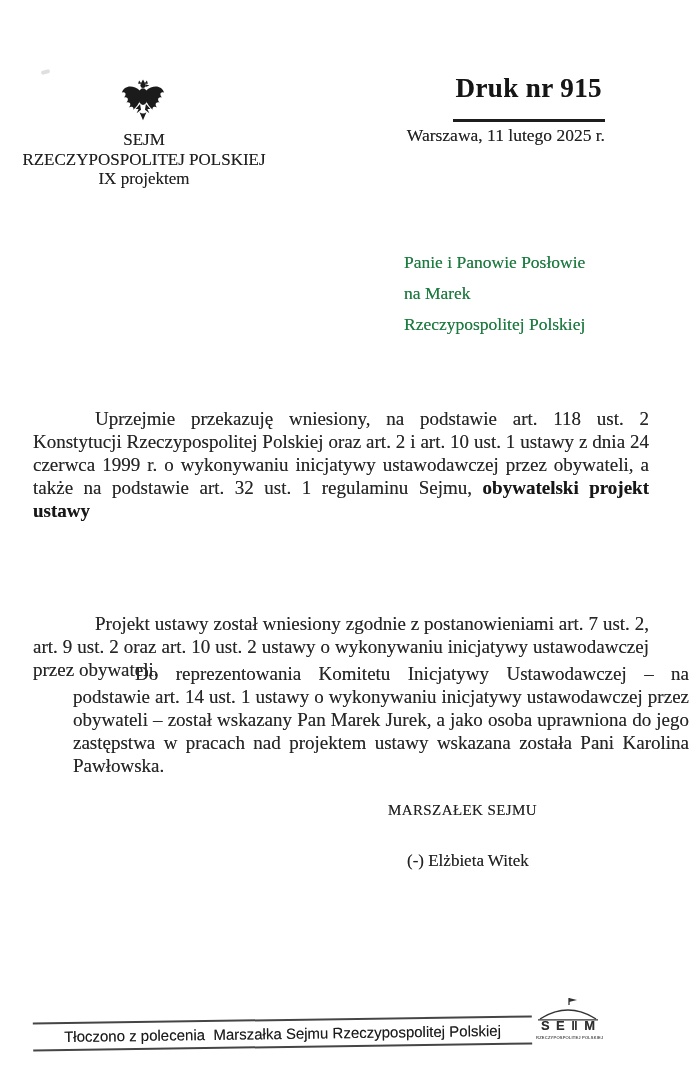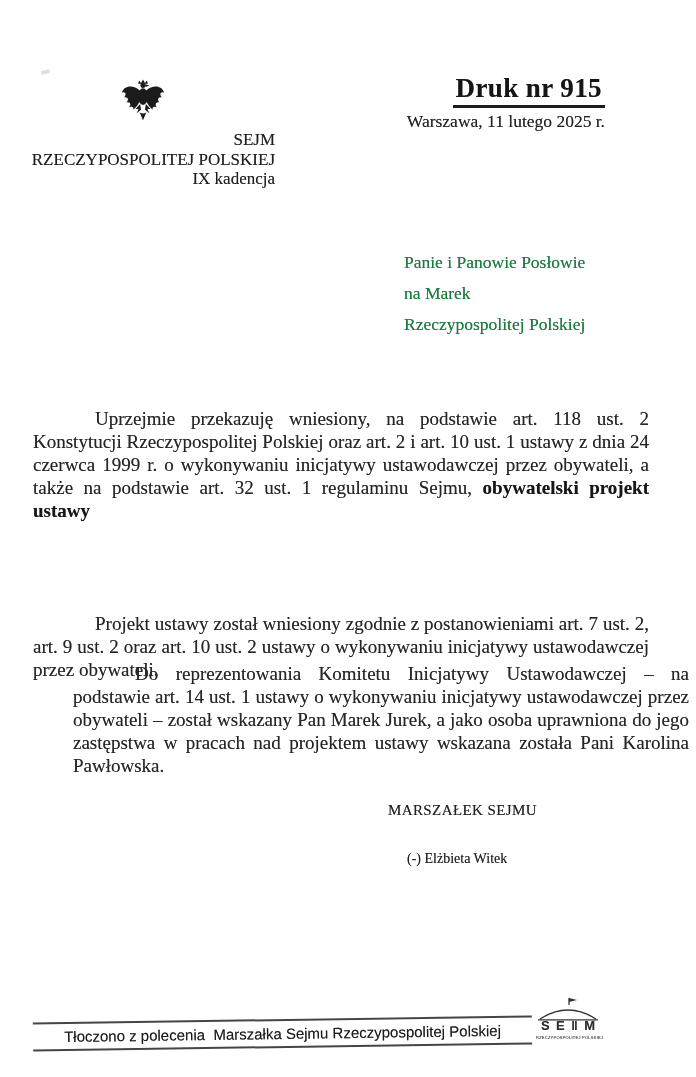--- a/index.html
+++ b/index.html
@@ -3,41 +3,41 @@
 <meta charset="utf-8">
 <style>
   html,body{margin:0;padding:0;background:#e9e9e9;}
   .page{
     position:relative;width:696px;height:1077px;background:#ffffff;
     font-family:"Liberation Serif",serif;color:#242424;overflow:hidden;
     margin:0 auto;text-shadow:0 0 0.35px rgba(40,40,40,0.55);
   }
   
   .emblem{position:absolute;left:118px;top:77px;width:50px;height:51px;}
-  .org-block{position:absolute;left:13px;top:130px;width:262px;text-align:right;
+  .org-block{position:absolute;left:13px;top:130px;width:262px;text-align:center;
     font-size:17px;line-height:19.5px;color:#1f1f1f;}
   
   .druk-block{position:absolute;top:73px;right:91px;text-align:right;}
   .druk-number{display:inline-block;font-size:27px;font-weight:bold;color:#161616;
-    border-bottom:3px solid #1d1d1d;padding:0 3px 1px 3px;letter-spacing:0.4px;}
+    border-bottom:3px solid #1d1d1d;padding:0 3px 15px 3px;letter-spacing:0.4px;}
   .place-date{font-size:17.5px;margin-top:3px;color:#222;}
   
   .recipient{position:absolute;left:404px;top:247px;font-size:17.5px;line-height:31px;color:#15803d;}
   
   .para{position:absolute;left:33px;width:616px;text-align:justify;
     font-size:19px;line-height:23px;color:#262626;text-indent:62px;}
   .para b{color:#171717;}
   .para-1{top:388px;}
   .para-2{top:593px;}
   .para-3{top:643px;margin-left:40px;}
   .bill-title{position:absolute;left:95px;top:505px;font-size:26px;font-weight:bold;
     color:#141414;white-space:pre;letter-spacing:0.2px;}
   
   .sig-title{position:absolute;left:388px;top:802px;font-size:15px;letter-spacing:0.4px;color:#222;}
-  .sig-name{position:absolute;left:407px;top:851px;font-size:14px;color:#222;}
+  .sig-name{position:absolute;left:407px;top:851px;font-size:17px;color:#222;}
   
   .footer-note{position:absolute;left:33px;top:1019px;width:499px;
     border-top:2px solid #454545;border-bottom:2px solid #454545;
     transform:rotate(-0.8deg);transform-origin:center;
     font-family:"Liberation Sans",sans-serif;font-size:15px;color:#1c1c1c;
     text-align:center;padding:4px 0 4px 0;white-space:pre-wrap;}
   .sejm-logo{position:absolute;left:536px;top:996px;width:64px;text-align:center;color:#2a2a2a;}
   .sejm-logo .dome{display:block;margin:0 auto;}
   .logo-letters{display:flex;justify-content:space-between;width:54px;margin:-2px auto 0 auto;
     font-family:"Liberation Sans",sans-serif;font-weight:bold;font-size:13px;line-height:14px;color:#2e2e2e;}
@@ -64,21 +64,21 @@
       <path d="M56 28 C70 15 89 17 93 32 C85 29 83 37 89 42 C81 39 78 47 84 52 C76 49 73 57 79 62 C71 58 67 64 71 68 C64 62 58 55 56 47 Z"></path>
       <path d="M44 55 l-9 10 h6 l-4 9 l9 -7 z"></path>
       <path d="M56 55 l9 10 h-6 l4 9 l-9 -7 z"></path>
       <path d="M43 72 l7 16 l7 -16 q-7 5 -14 0 z"></path>
     </g>
   </svg>
 
   <div class="org-block">
     <div>SEJM</div>
     <div>RZECZYPOSPOLITEJ POLSKIEJ</div>
-    <div>IX kadencja</div>
+    <div>IX projektem</div>
   </div>
 
   <div class="druk-block">
     <span class="druk-number">Druk nr 915</span>
     <div class="place-date">Warszawa, 11 lutego 2025 r.</div>
   </div>
 
   <div class="recipient">
     <div>Panie i Panowie Posłowie</div>
     <div>na Marek</div>

